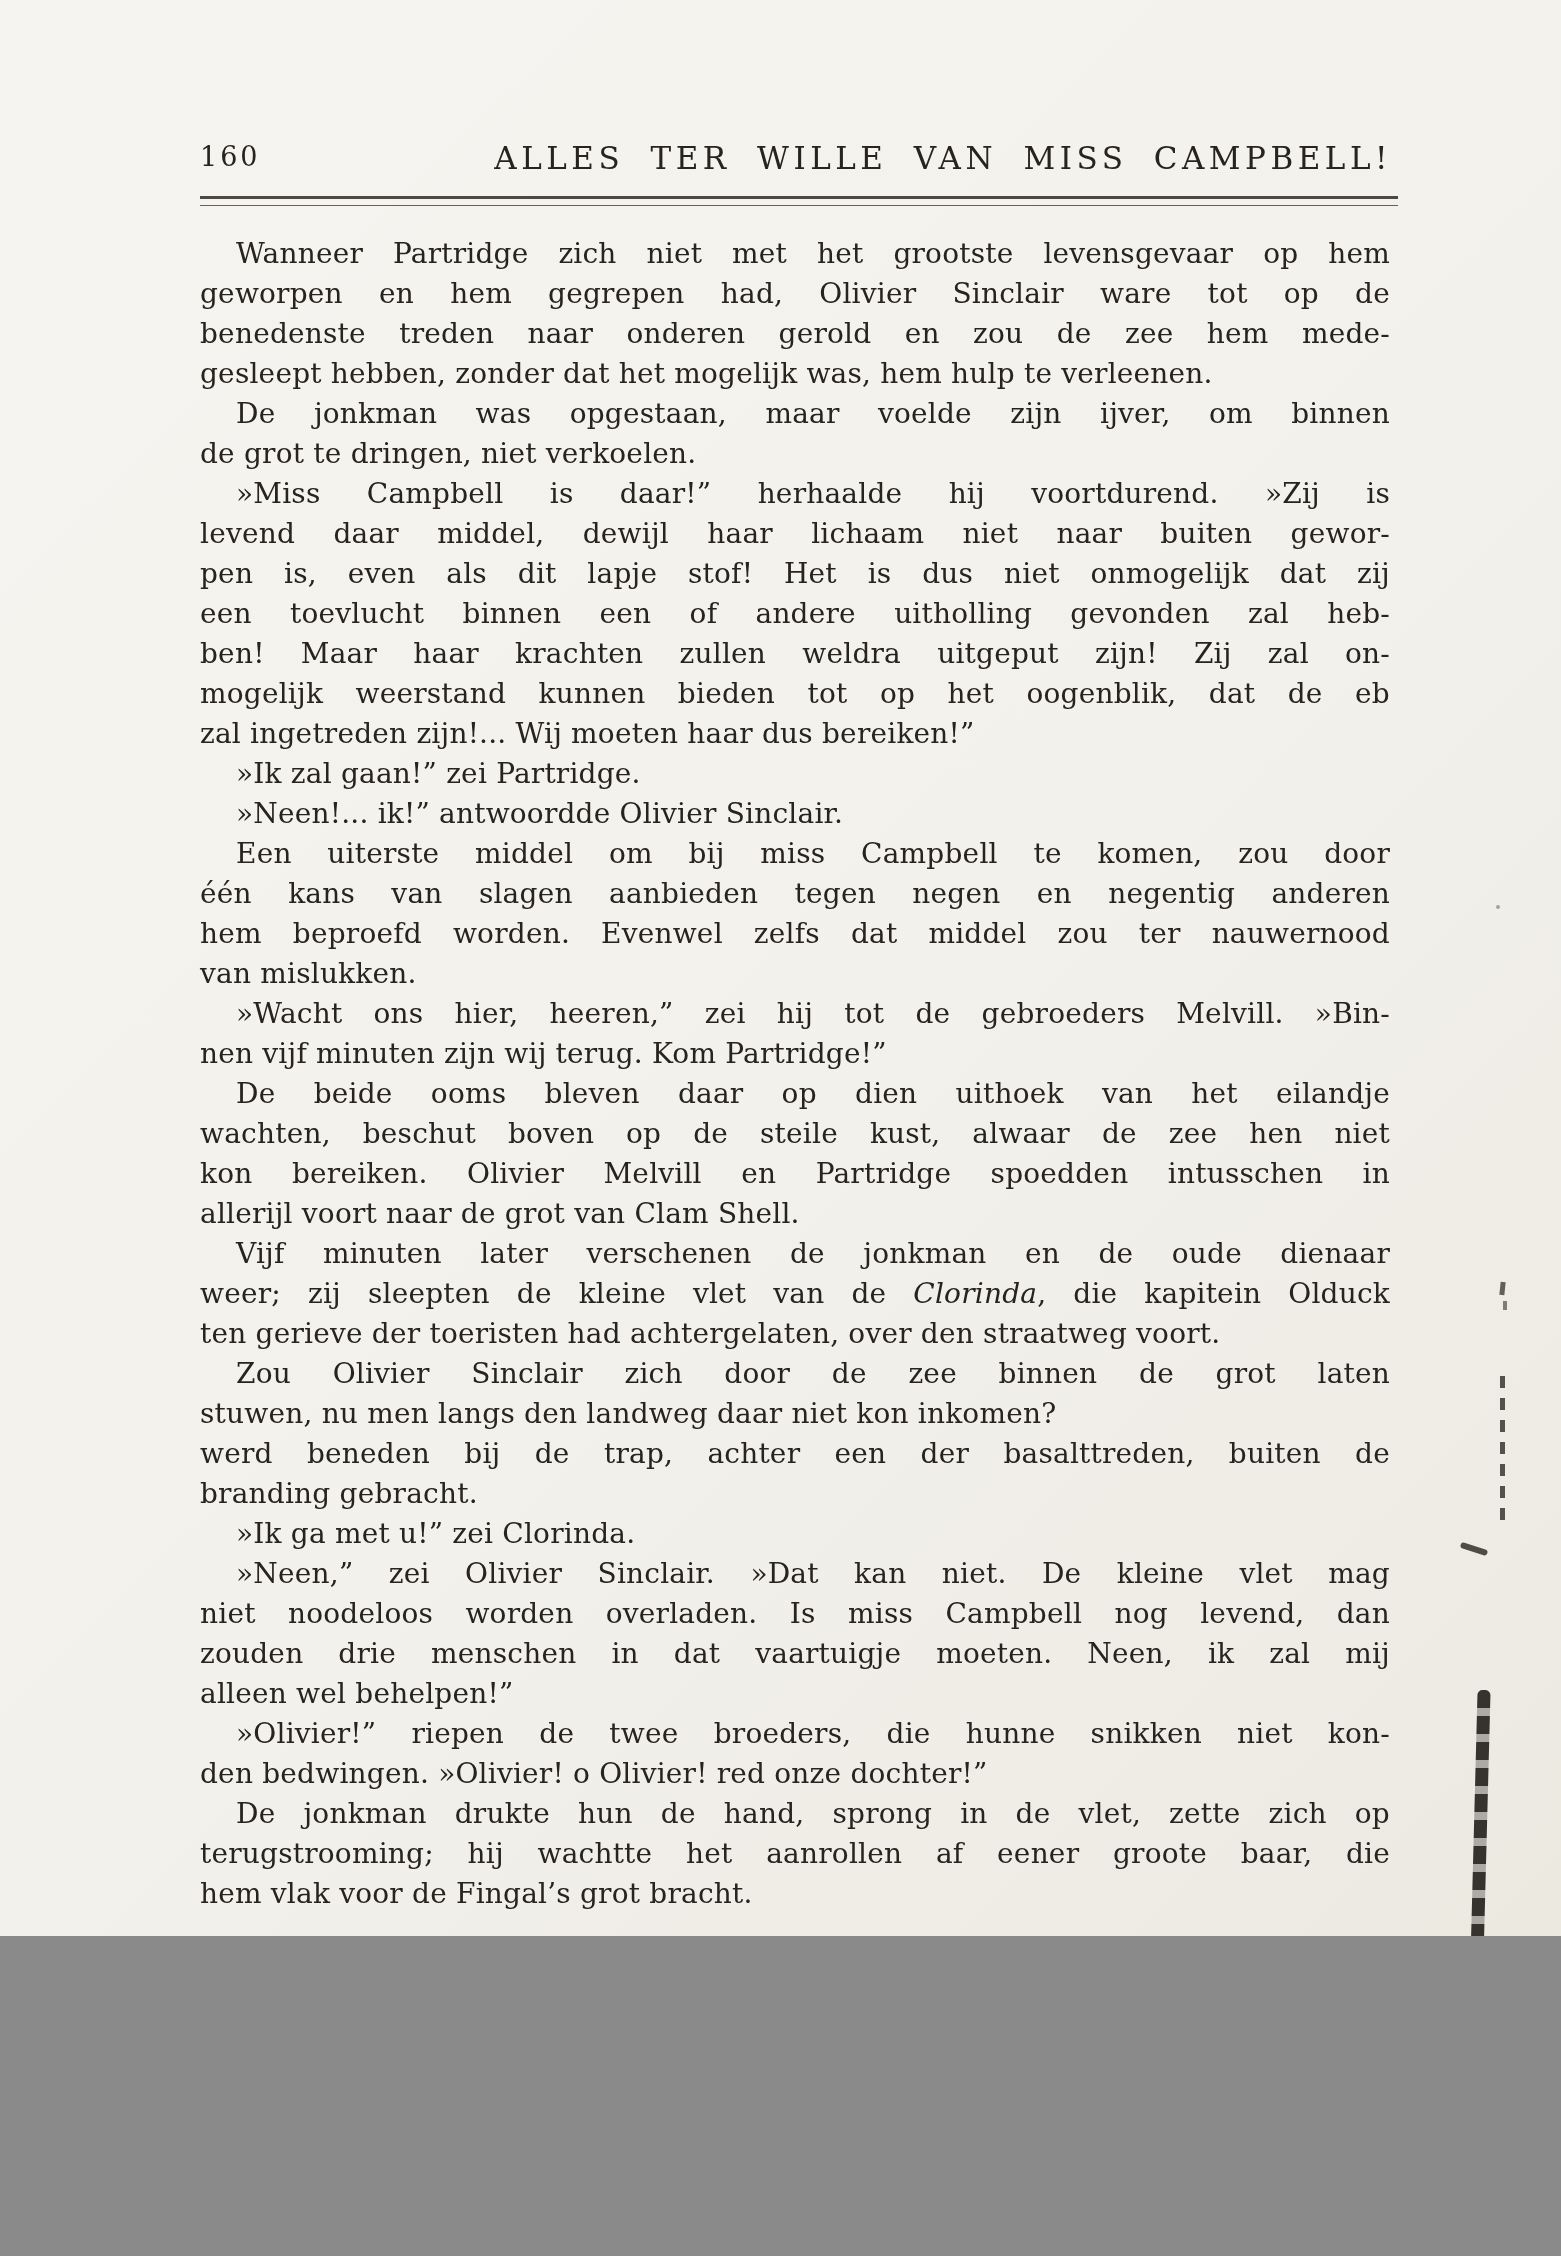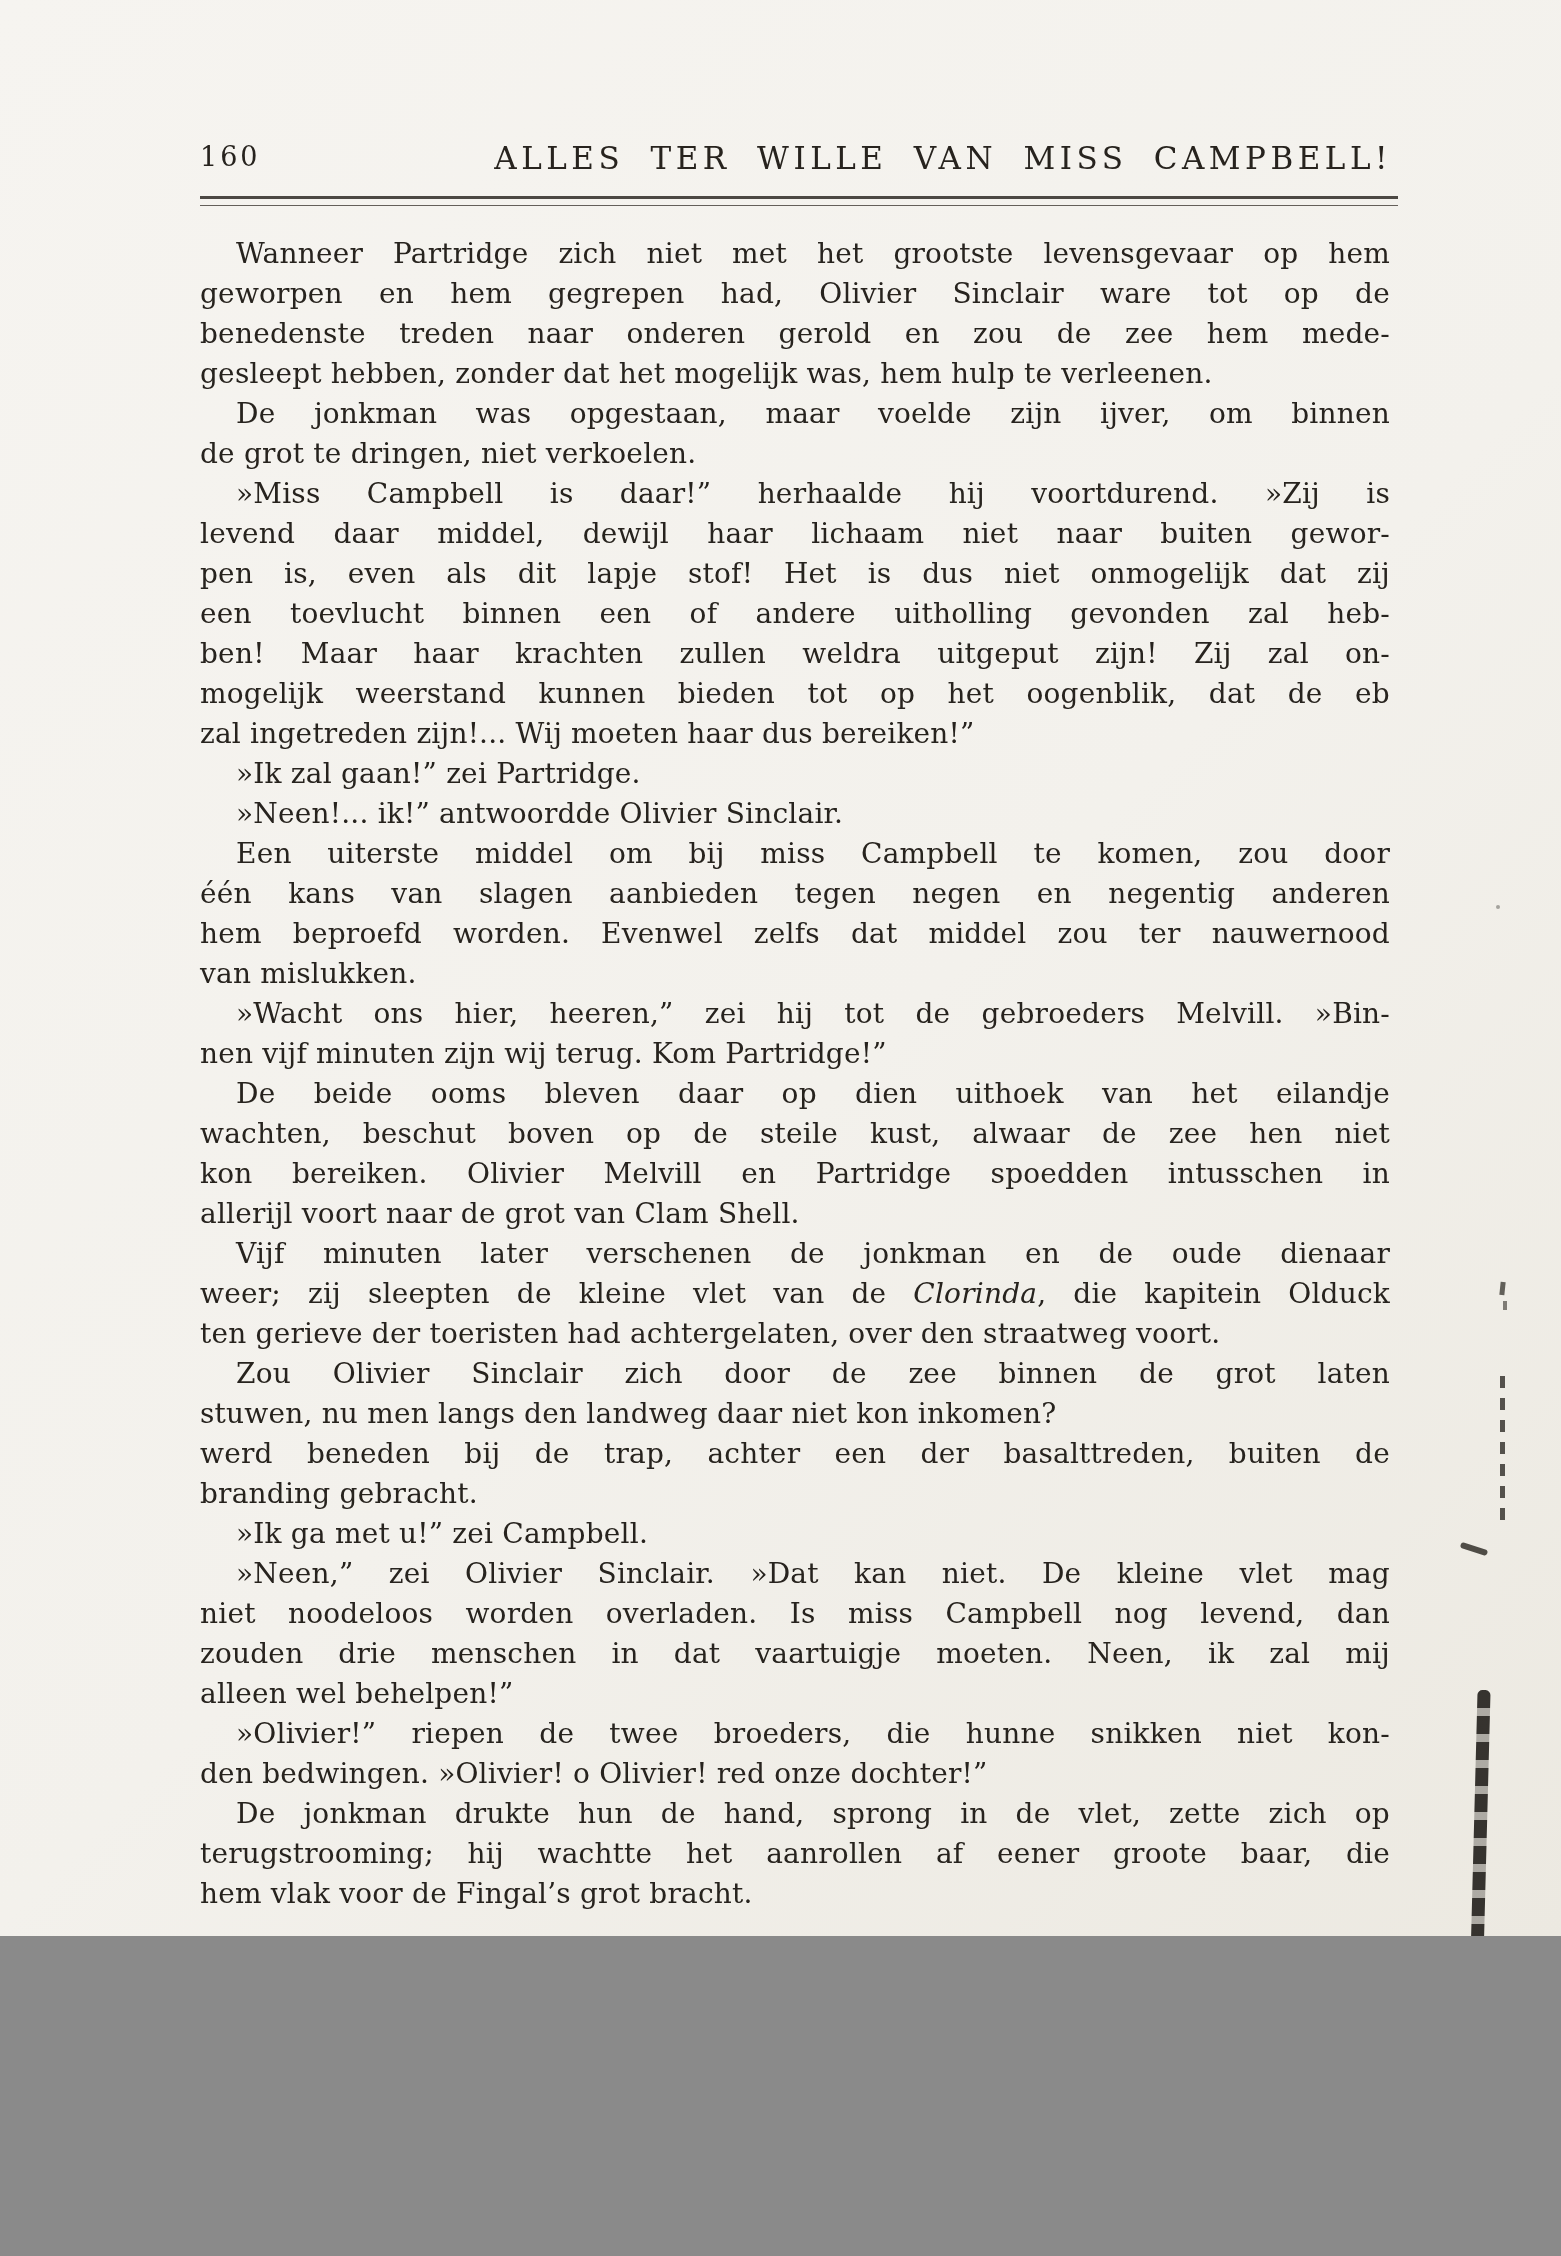--- a/index.html
+++ b/index.html
@@ -163,21 +163,21 @@
       </div>
       <div class="paragraph">
         <div class="line first">Zou Olivier Sinclair zich door de zee binnen de grot laten</div>
         <div class="line last">stuwen, nu men langs den landweg daar niet kon inkomen?</div>
       </div>
       <div class="paragraph">
         <div class="line">werd beneden bij de trap, achter een der basalttreden, buiten de</div>
         <div class="line last">branding gebracht.</div>
       </div>
       <div class="paragraph">
-        <div class="line first last">»Ik ga met u!” zei Campbell.</div>
+        <div class="line first last">»Ik ga met u!” zei Clorinda.</div>
       </div>
       <div class="paragraph">
         <div class="line first">»Neen,” zei Olivier Sinclair. »Dat kan niet. De kleine vlet mag</div>
         <div class="line">niet noodeloos worden overladen. Is miss Campbell nog levend, dan</div>
         <div class="line">zouden drie menschen in dat vaartuigje moeten. Neen, ik zal mij</div>
         <div class="line last">alleen wel behelpen!”</div>
       </div>
       <div class="paragraph">
         <div class="line first">»Olivier!” riepen de twee broeders, die hunne snikken niet kon-</div>
         <div class="line last">den bedwingen. »Olivier! o Olivier! red onze dochter!”</div>

